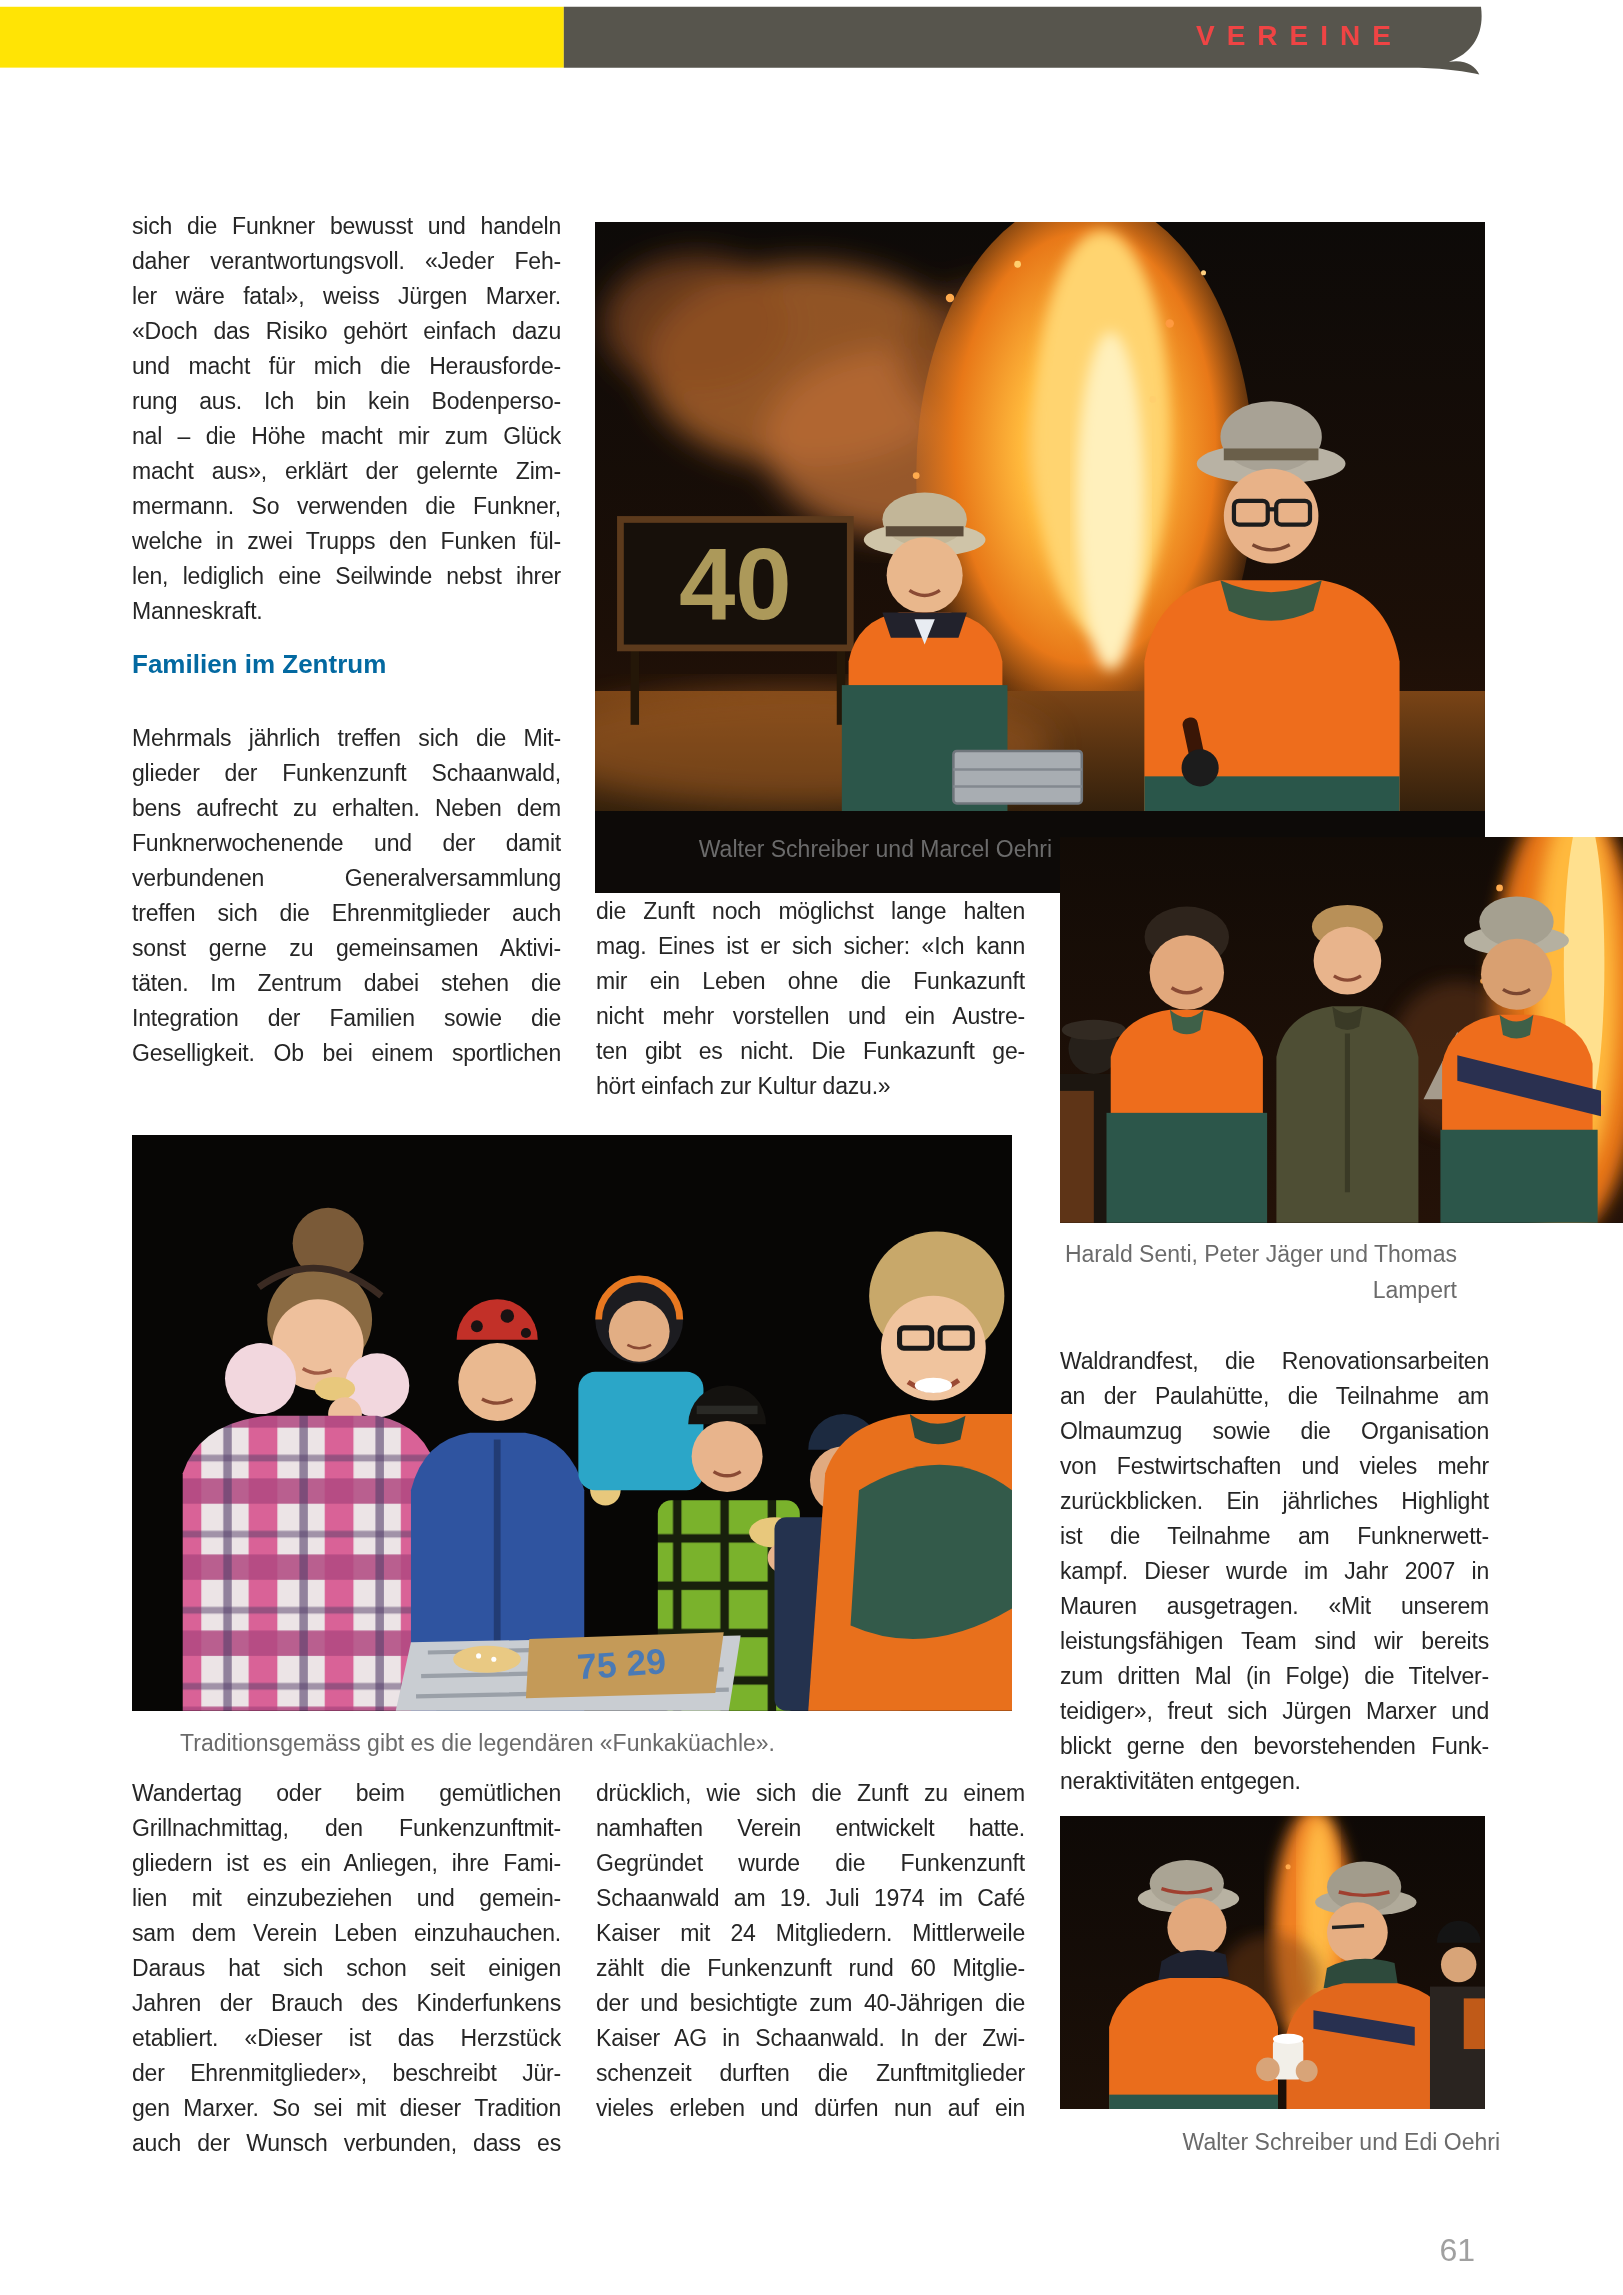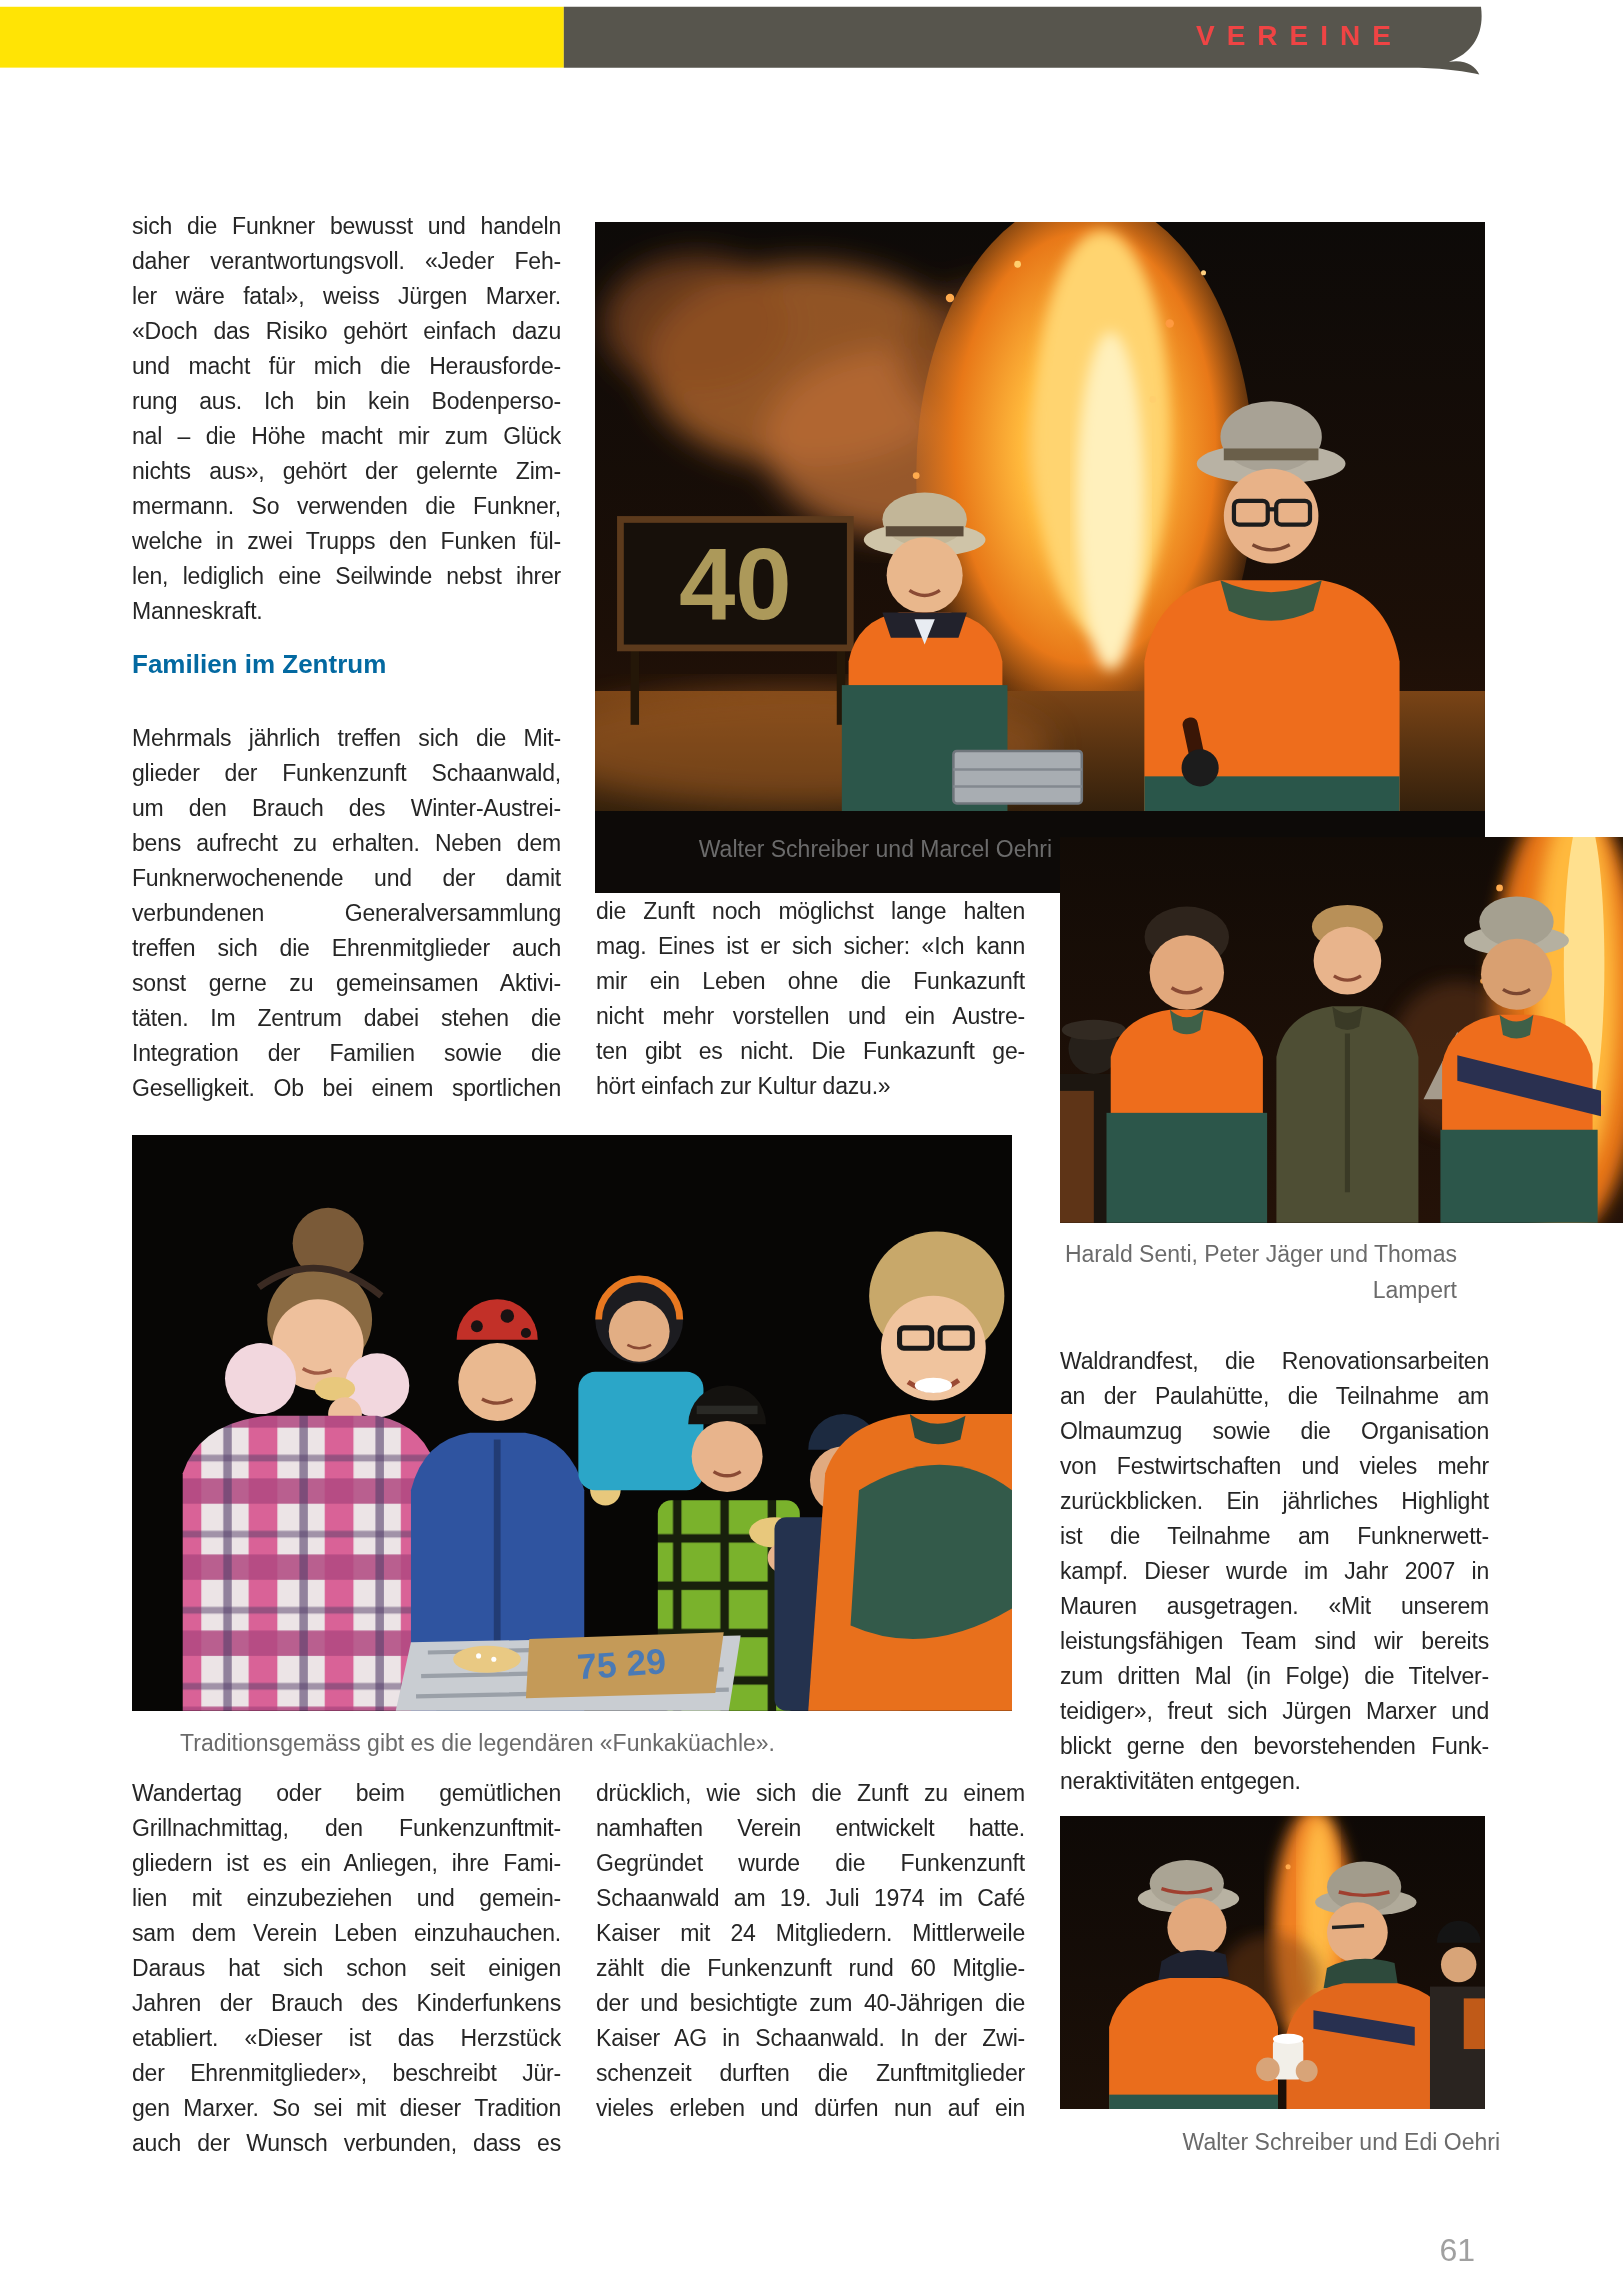--- a/index.html
+++ b/index.html
@@ -33,31 +33,30 @@
   </div>
 
   <div class="col" style="left:132px;top:209px;">
       <div class="ln">sich die Funkner bewusst und handeln</div>
       <div class="ln">daher verantwortungsvoll. «Jeder Feh-</div>
       <div class="ln">ler wäre fatal», weiss Jürgen Marxer.</div>
       <div class="ln">«Doch das Risiko gehört einfach dazu</div>
       <div class="ln">und macht für mich die Herausforde-</div>
       <div class="ln">rung aus. Ich bin kein Bodenperso-</div>
       <div class="ln">nal – die Höhe macht mir zum Glück</div>
-      <div class="ln">nichts aus», gehört der gelernte Zim-</div>
+      <div class="ln">macht aus», erklärt der gelernte Zim-</div>
       <div class="ln">mermann. So verwenden die Funkner,</div>
       <div class="ln">welche in zwei Trupps den Funken fül-</div>
       <div class="ln">len, lediglich eine Seilwinde nebst ihrer</div>
       <div class="ln last">Manneskraft.</div>
     </div>
   <div class="heading">Familien im Zentrum</div>
   <div class="col" style="left:132px;top:721px;">
       <div class="ln">Mehrmals jährlich treffen sich die Mit-</div>
       <div class="ln">glieder der Funkenzunft Schaanwald,</div>
-      <div class="ln">um den Brauch des Winter-Austrei-</div>
       <div class="ln">bens aufrecht zu erhalten. Neben dem</div>
       <div class="ln">Funknerwochenende und der damit</div>
       <div class="ln">verbundenen Generalversammlung</div>
       <div class="ln">treffen sich die Ehrenmitglieder auch</div>
       <div class="ln">sonst gerne zu gemeinsamen Aktivi-</div>
       <div class="ln">täten. Im Zentrum dabei stehen die</div>
       <div class="ln">Integration der Familien sowie die</div>
       <div class="ln">Geselligkeit. Ob bei einem sportlichen</div>
     </div>
 

